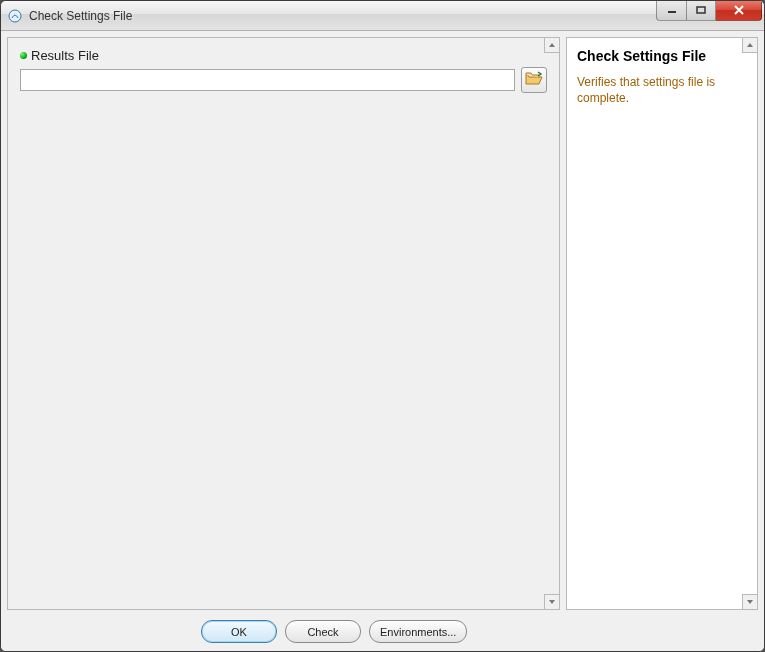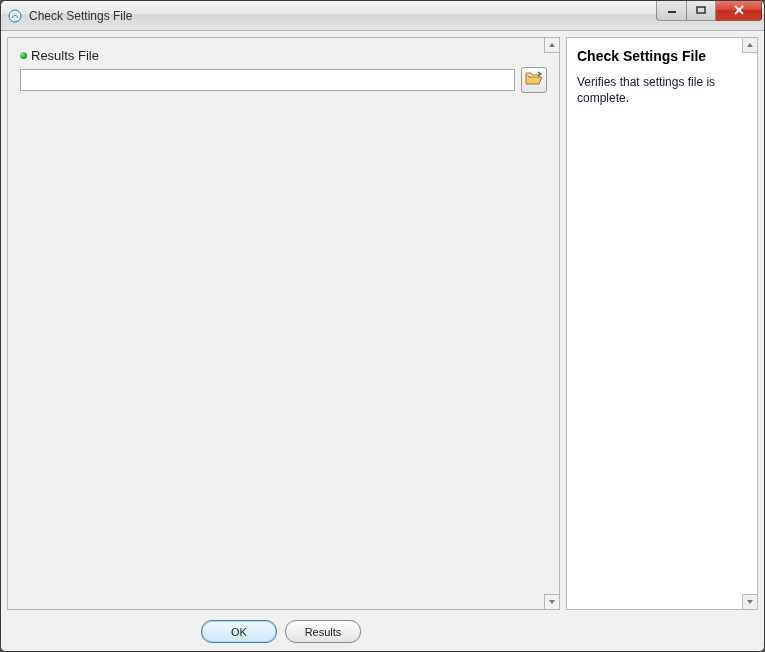--- a/index.html
+++ b/index.html
@@ -149,21 +149,21 @@
     cursor: default;
   }
   .help-title {
     font-size: 14px;
     font-weight: bold;
     color: #000;
     margin: 0 0 10px 0;
   }
   .help-body {
     font-size: 12px;
-    color: #0f172a;
+    color: #a16207;
     line-height: 1.35;
   }
   .button-row {
     display: flex;
     gap: 8px;
     padding: 4px 6px 2px 6px;
     align-items: center;
   }
   .button-row .spacer-left { width: 180px; }
   .button-row .spacer-mid { flex:1; }
@@ -266,18 +266,19 @@
         </div>
         <h3 class="help-title">Check Settings File</h3>
         <div class="help-body">Verifies that settings file is complete.</div>
       </div>
 
     </div>
 
     <div class="button-row">
       <div class="spacer-left"></div>
       <button class="btn primary">OK</button>
-      <button class="btn">Results</button>
+      <button class="btn">Check</button>
+      <button class="btn" style="min-width:96px">Environments...</button>
       <div class="spacer-mid"></div>
     </div>
   </div>
 
 </div>
 
 </body></html>

